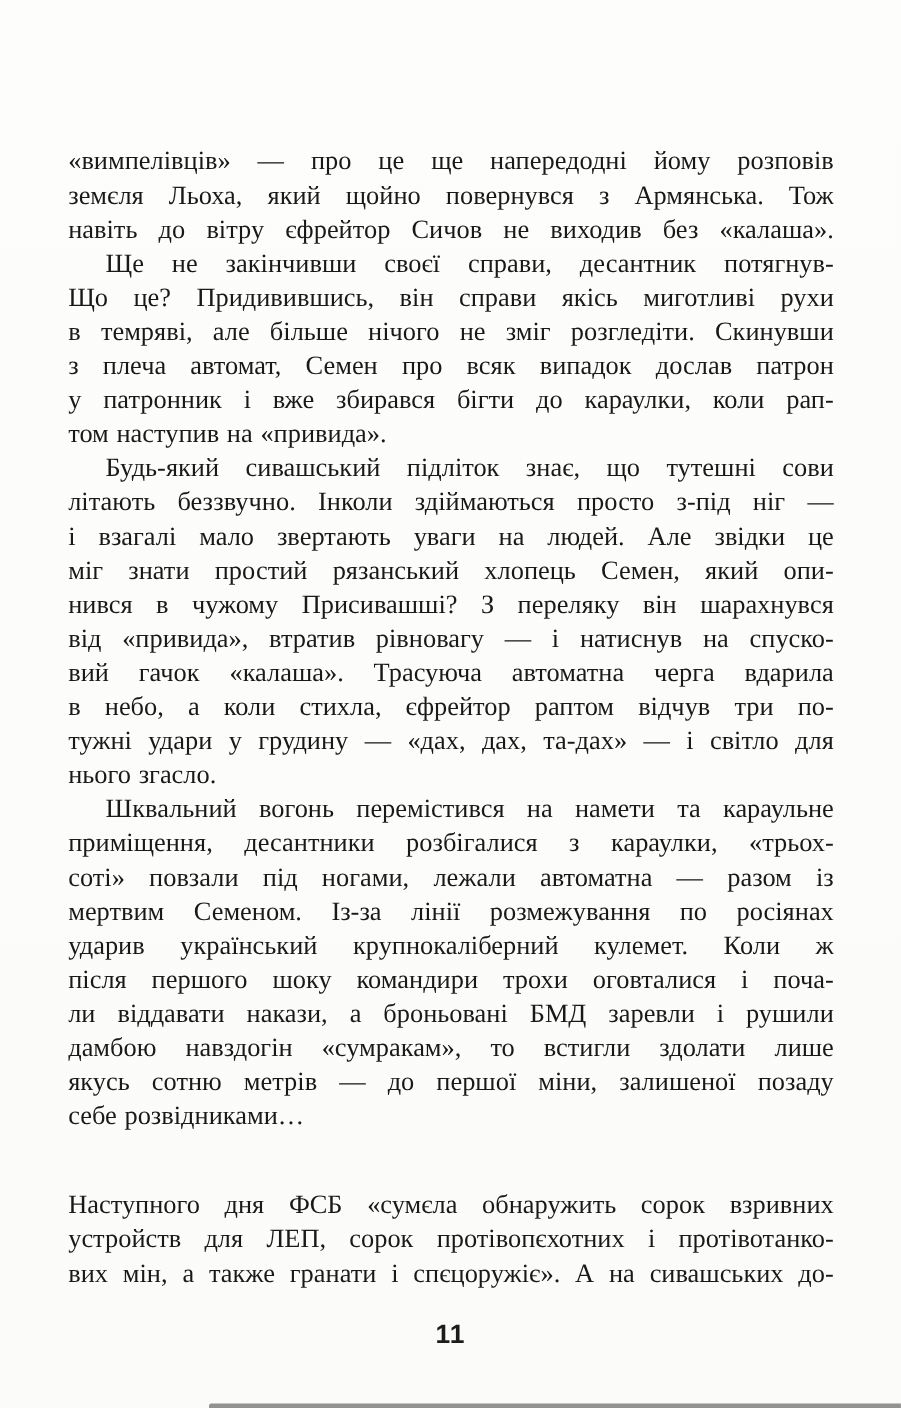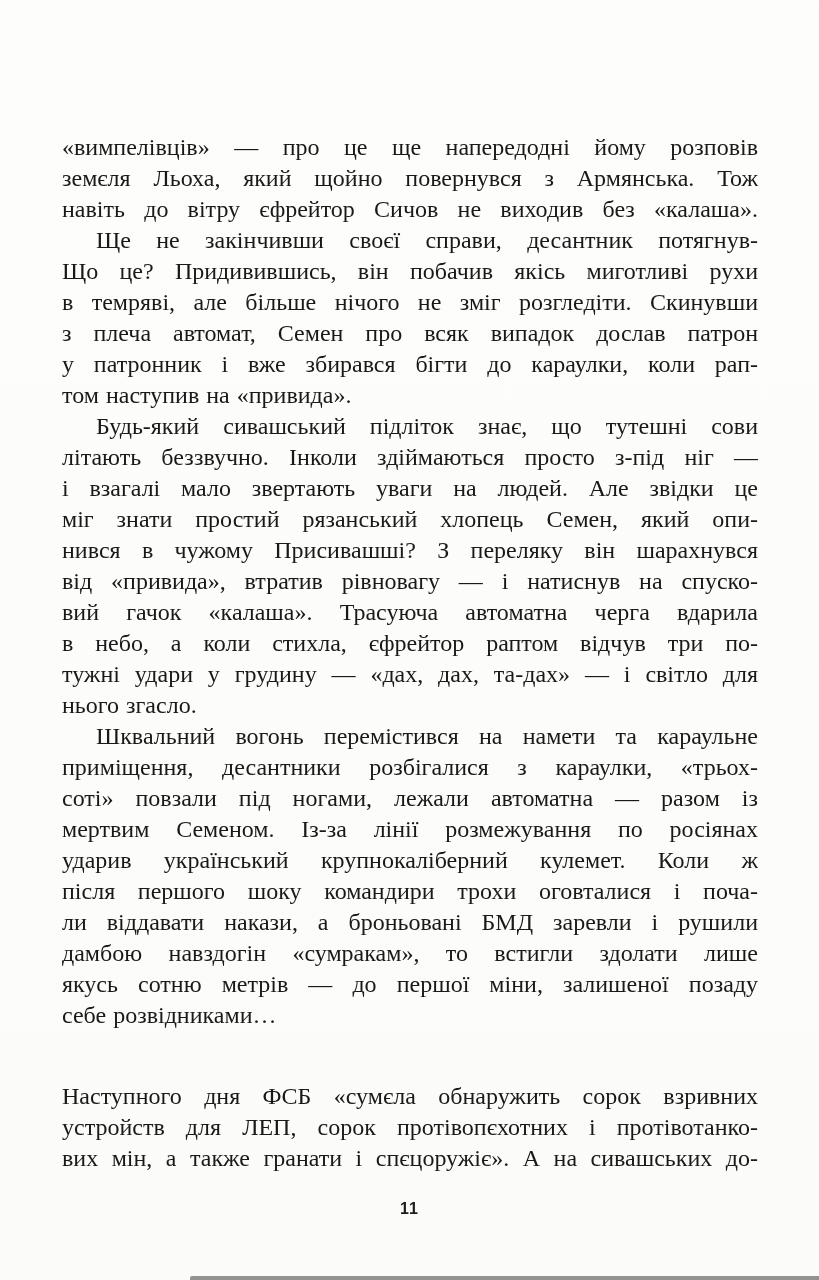--- a/index.html
+++ b/index.html
@@ -22,40 +22,40 @@
     height:31px;overflow:hidden;
     text-align:justify;text-align-last:justify;
     word-spacing:1px;
   }
   .line.last{text-align-last:left;}
   .para.indent .line:first-child{text-indent:34px;}
   .page-number{
     position:absolute;top:1200px;left:0;width:100%;
     text-align:center;color:#1c1c1c;
     font-family:"Liberation Sans","DejaVu Sans",sans-serif;
-    font-size:16px;font-weight:bold;letter-spacing:1px;
+    font-size:24px;font-weight:bold;letter-spacing:1px;
   }
   .scan-edge{
     position:absolute;bottom:0;left:190px;right:0;height:4px;
     background:#6f6f6d;opacity:.75;border-radius:2px 0 0 0;
   }
 </style>
 </head>
 <body>
 
 <div class="scan-page">
   <div class="text-block">
       <div class="para">
         <div class="line">«вимпелівців» — про це ще напередодні йому розповів</div>
         <div class="line">земєля Льоха, який щойно повернувся з Армянська. Тож</div>
         <div class="line">навіть до вітру єфрейтор Сичов не виходив без «калаша».</div>
       </div>
       <div class="para indent">
         <div class="line">Ще не закінчивши своєї справи, десантник потягнув-</div>
-        <div class="line">Що це? Придивившись, він побачив якісь миготливі рухи</div>
+        <div class="line">Що це? Придивившись, він справи якісь миготливі рухи</div>
         <div class="line">в темряві, але більше нічого не зміг розгледіти. Скинувши</div>
         <div class="line">з плеча автомат, Семен про всяк випадок дослав патрон</div>
         <div class="line">у патронник і вже збирався бігти до караулки, коли рап-</div>
         <div class="line last">том наступив на «привида».</div>
       </div>
       <div class="para indent">
         <div class="line">Будь-який сивашський підліток знає, що тутешні сови</div>
         <div class="line">літають беззвучно. Інколи здіймаються просто з-під ніг —</div>
         <div class="line">і взагалі мало звертають уваги на людей. Але звідки це</div>
         <div class="line">міг знати простий рязанський хлопець Семен, який опи-</div>

